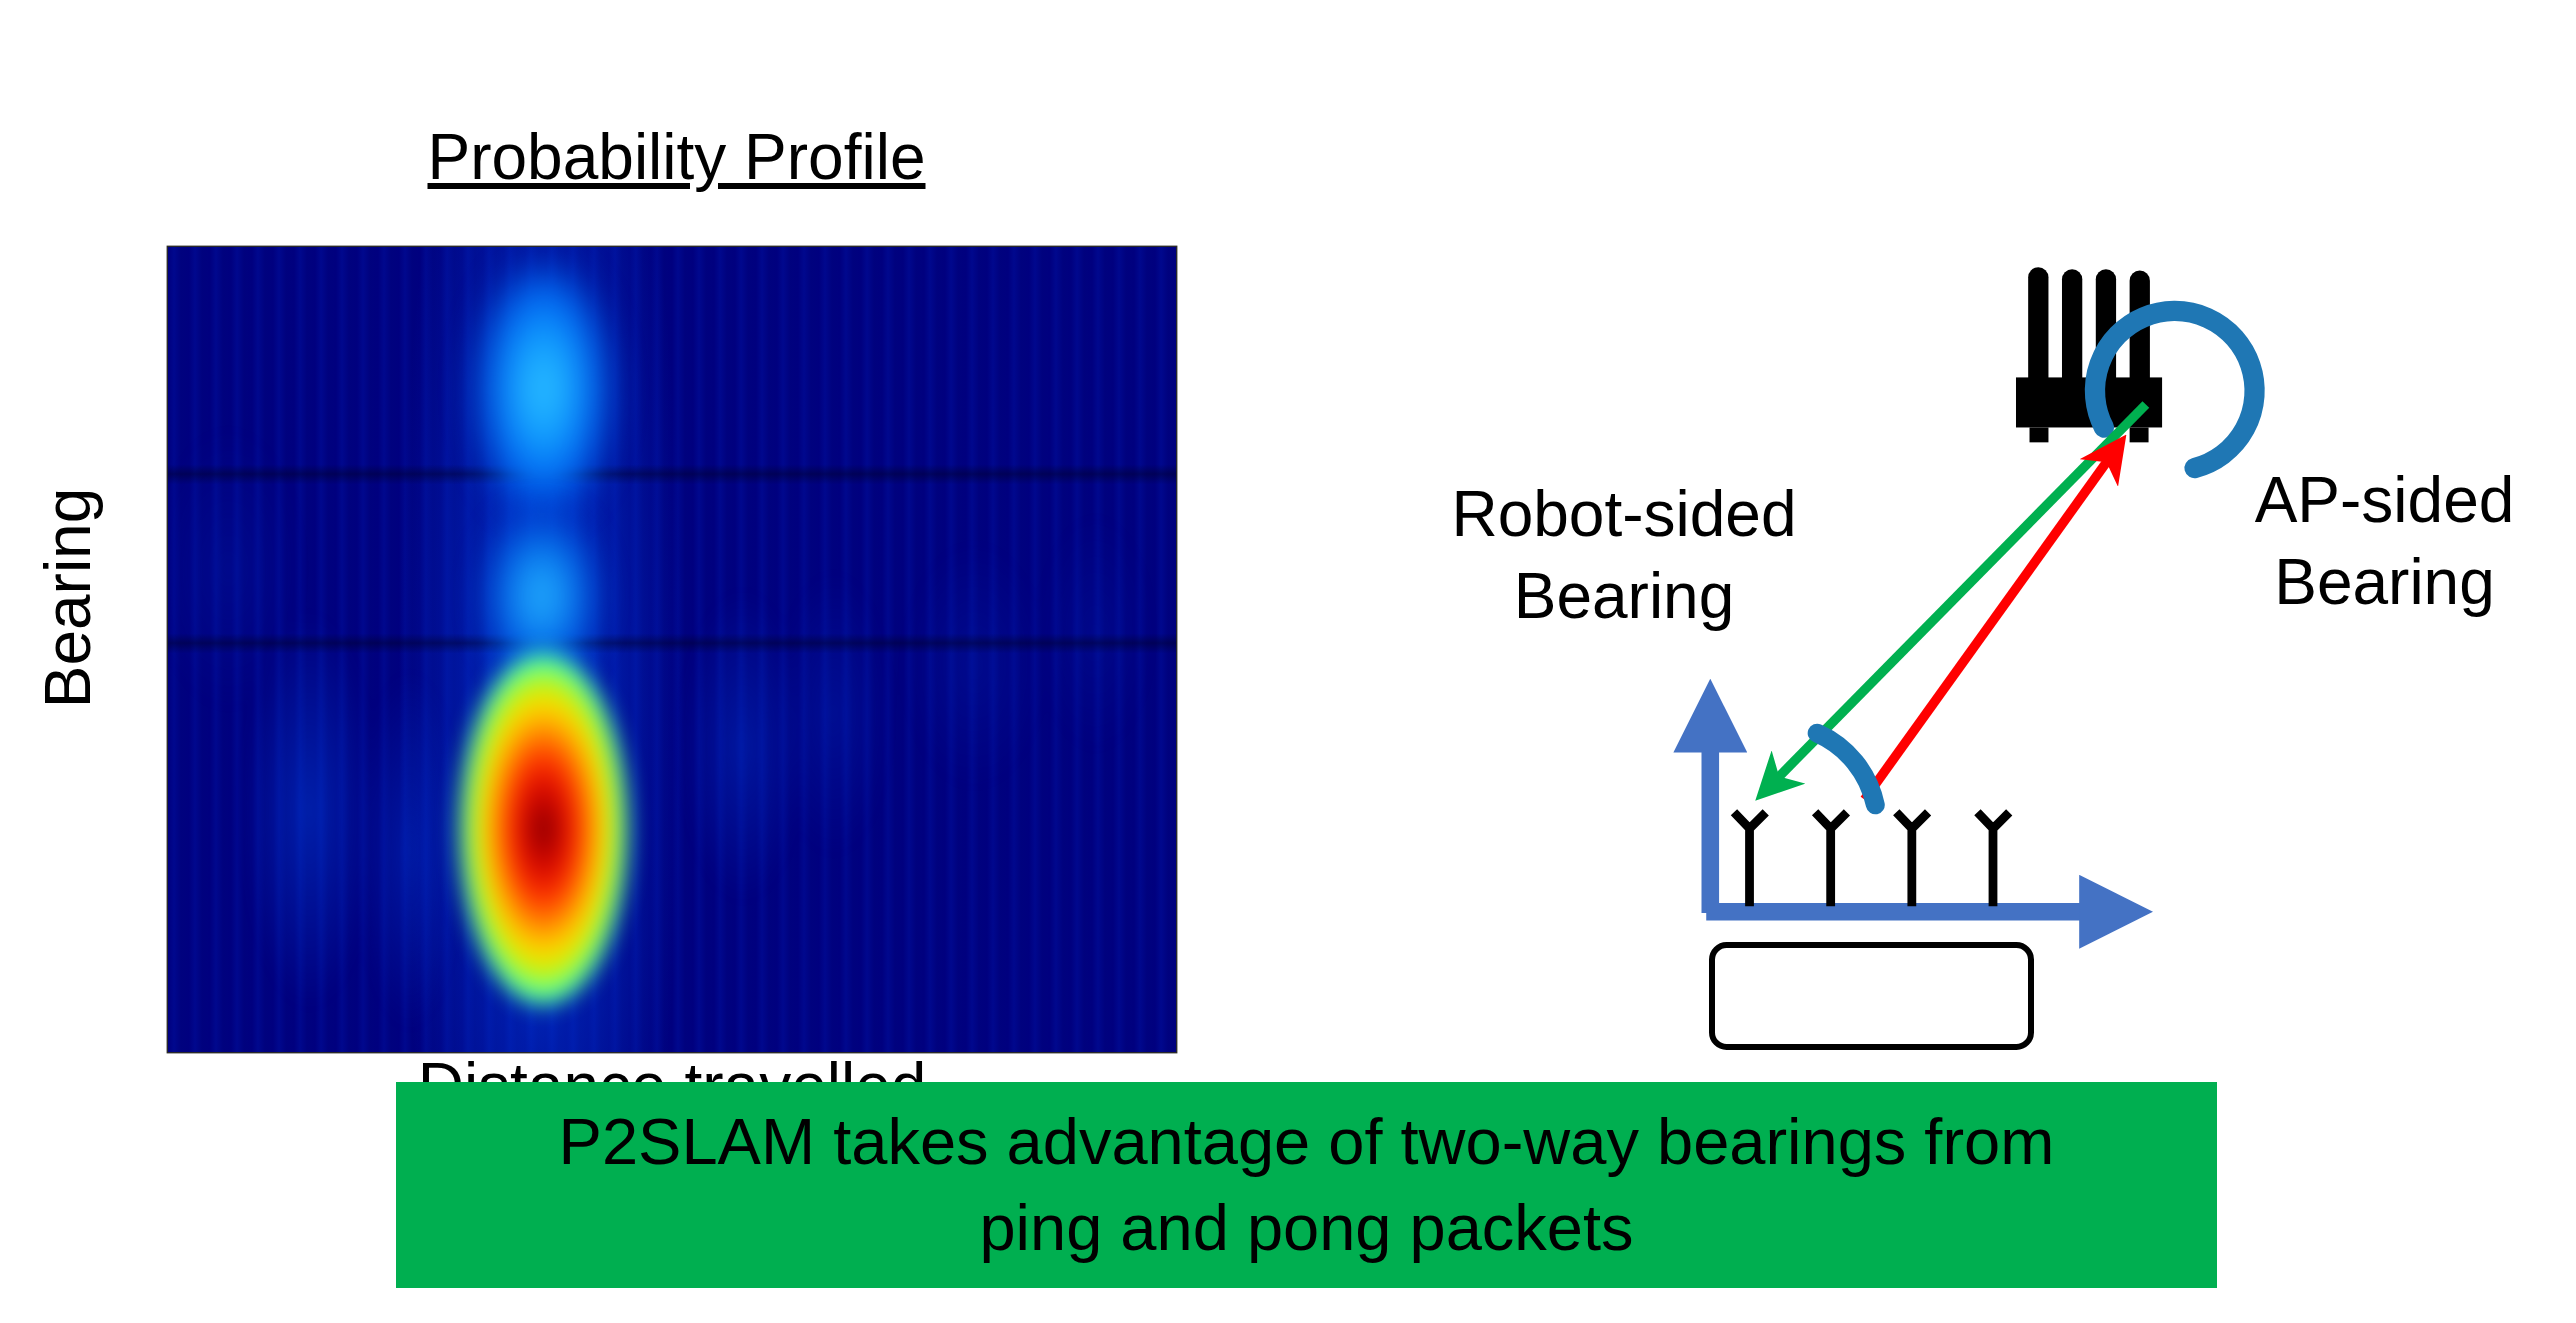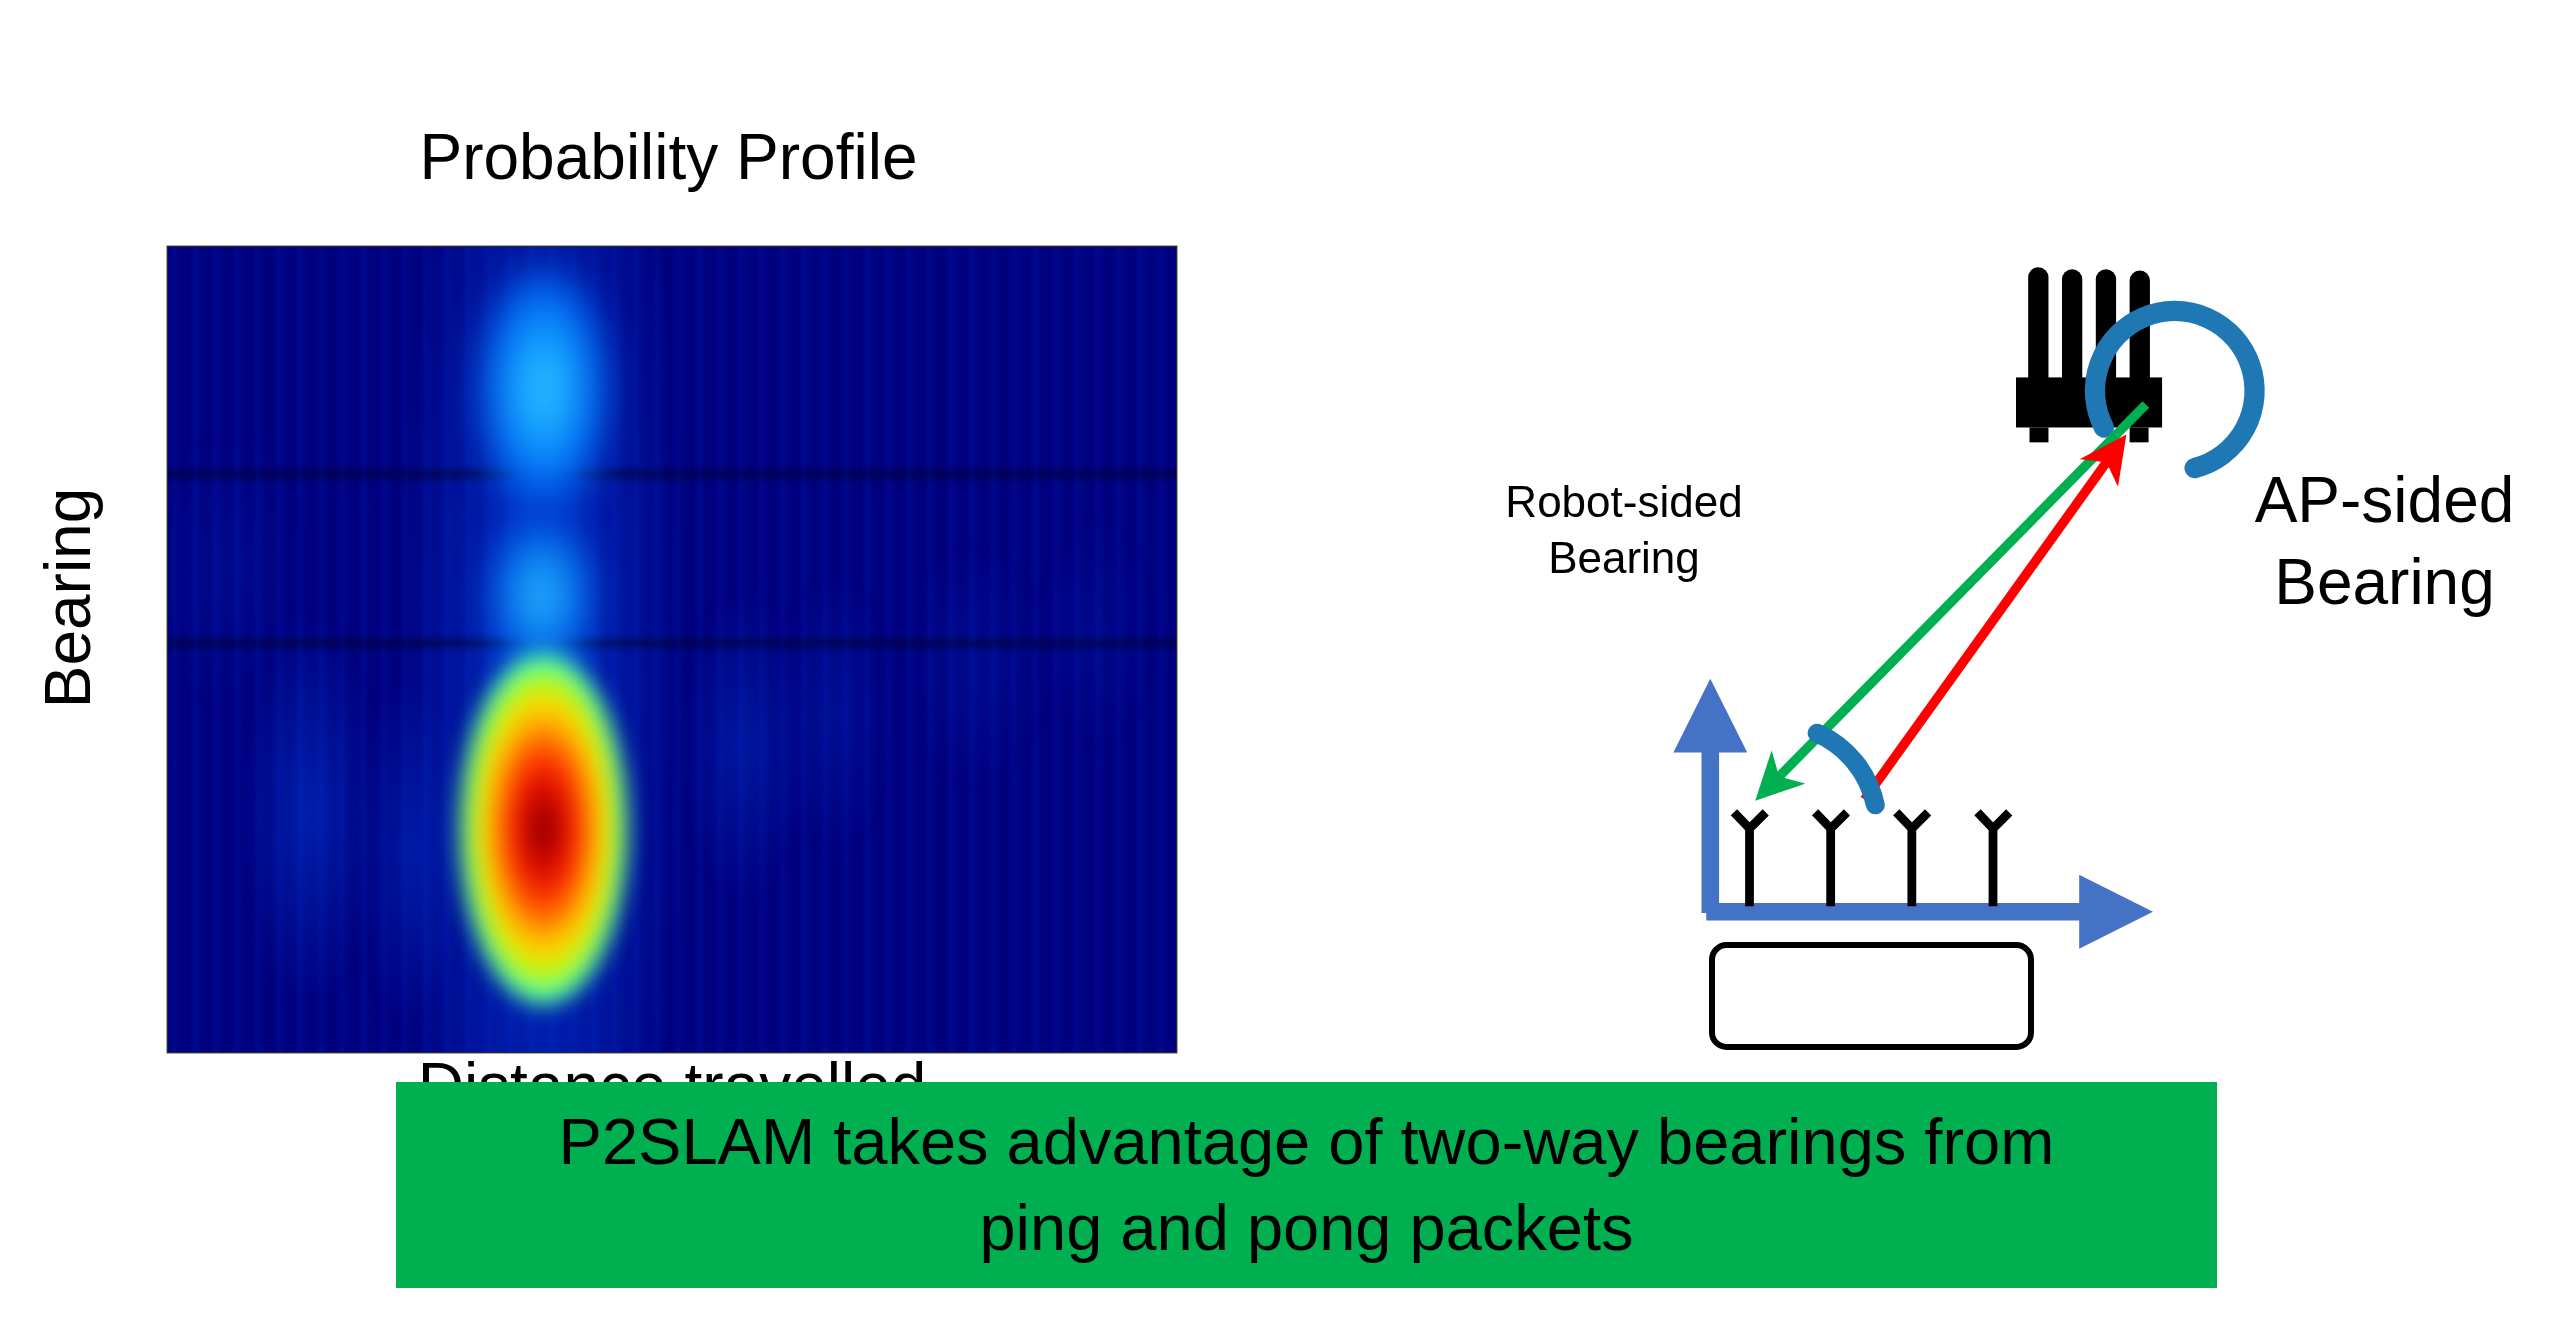--- a/index.html
+++ b/index.html
@@ -17,26 +17,27 @@
   }
 
   
   #left-panel {
     position: absolute;
     left: 0; top: 0;
     width: 1285px; height: 1150px;
   }
   #profile-title {
     position: absolute;
-    left: 161px; top: 125px;
+    left: 169px; top: 125px;
     width: 1015px;
     text-align: center;
     font-size: 64px;
     line-height: 1.0;
     white-space: nowrap;
+    text-decoration: underline;
   }
   #bearing-axis-label {
     position: absolute;
     left: -108px;
     top: 561px;
     width: 352px;
     text-align: center;
     font-size: 64px;
     transform: rotate(-90deg);
     transform-origin: 50% 50%;
@@ -151,21 +152,21 @@
     text-align: center;
     font-size: 64px;
     line-height: 1.28;
     white-space: pre-line;
   }
   #robot-bearing-label {
     position: absolute;
     left: 0px; top: 474px;
     width: 474px;
     text-align: center;
-    font-size: 44px;
+    font-size: 64px;
     line-height: 1.28;
     white-space: pre-line;
   }
   #ap-bearing-label {
     position: absolute;
     left: 808px; top: 460px;
     width: 379px;
     text-align: center;
     font-size: 64px;
     line-height: 1.28;

